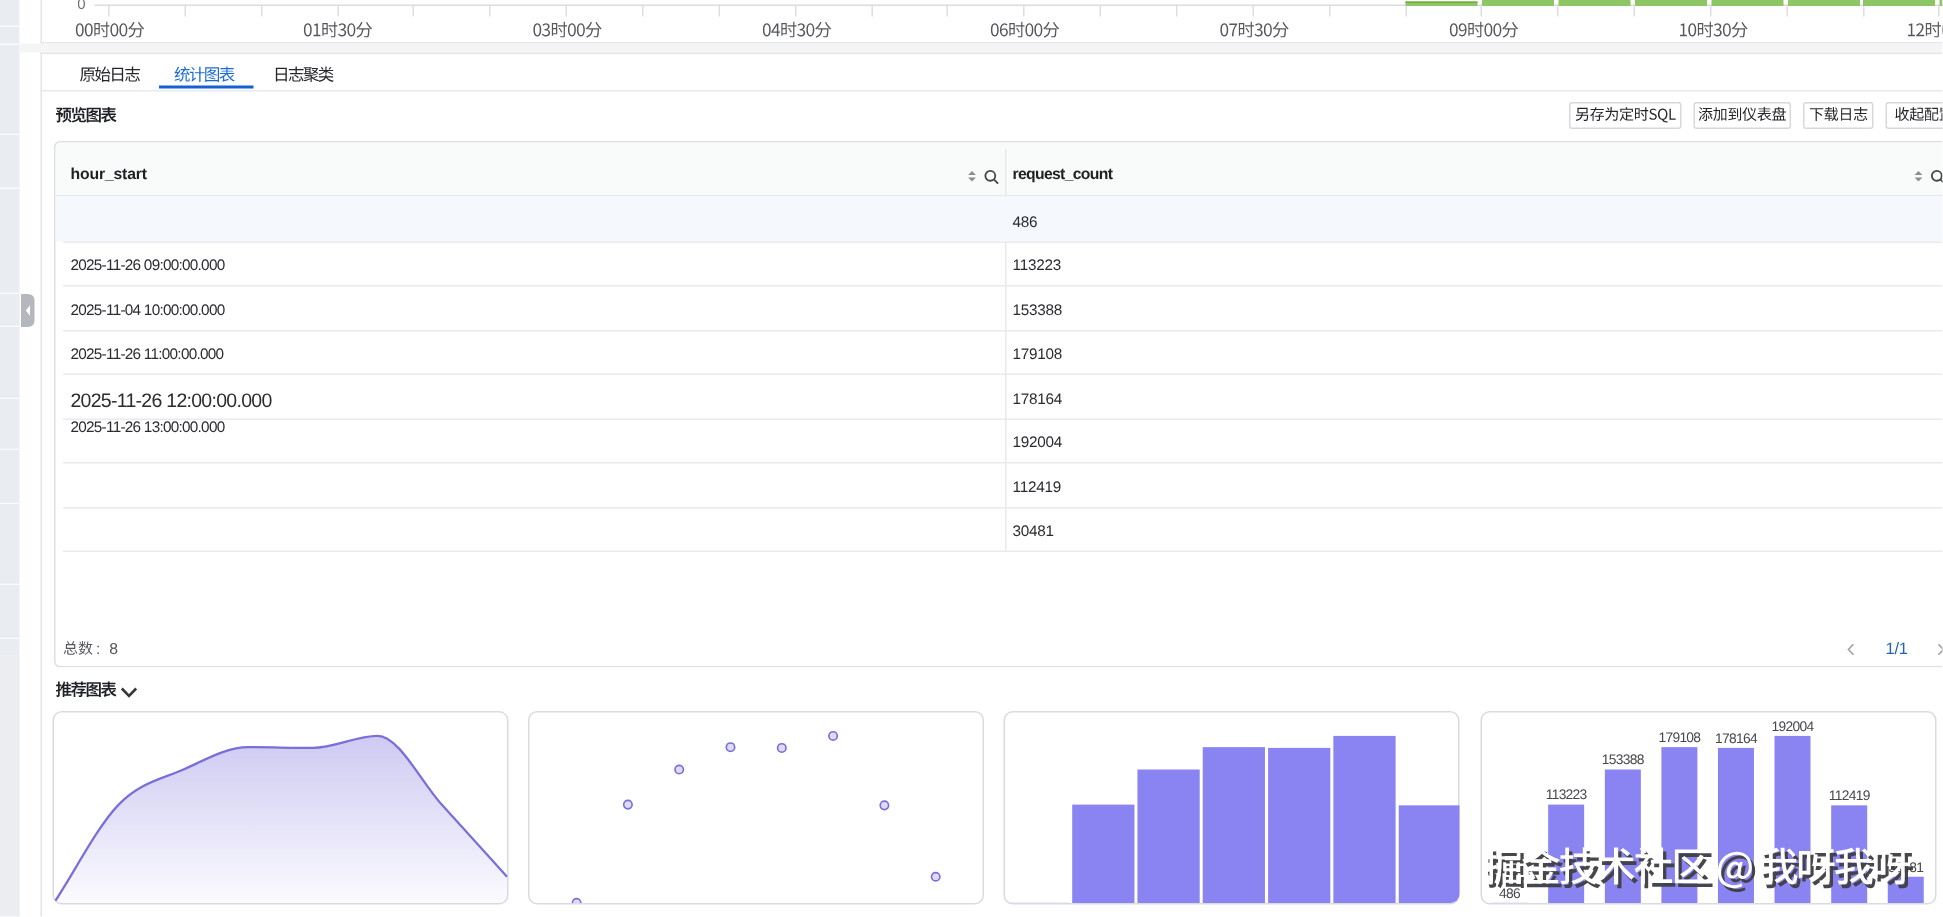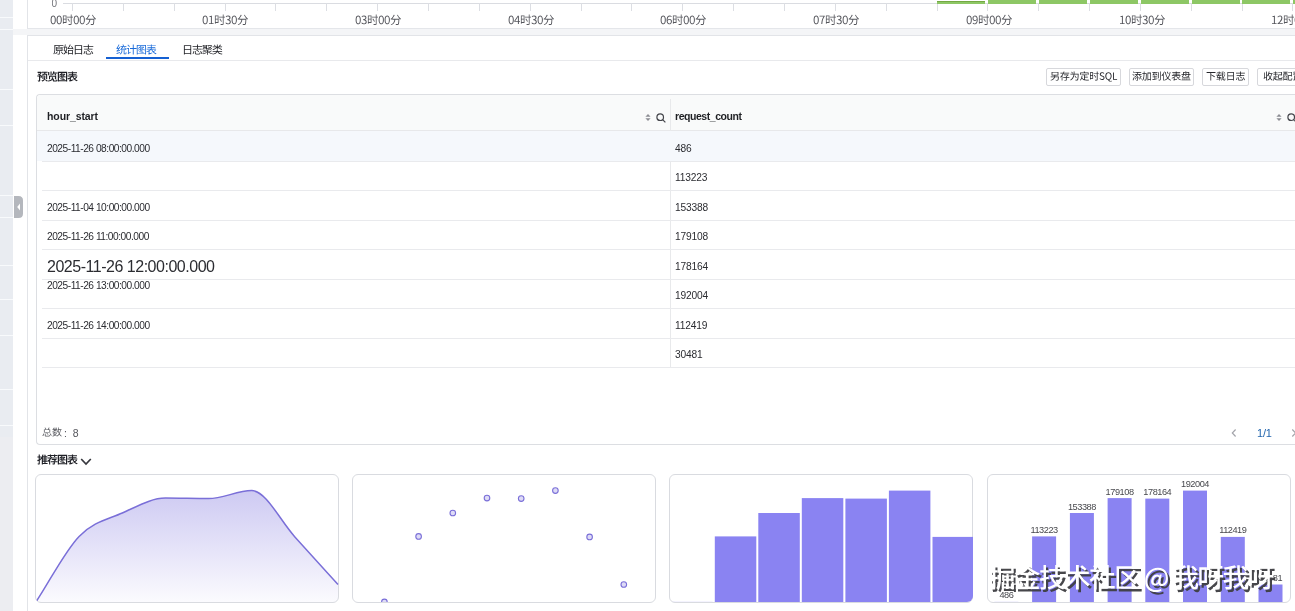--- a/index.html
+++ b/index.html
@@ -140,37 +140,36 @@
     </svg>
 <svg class="abs" style="left:1276.2px;top:114.2px" width="6" height="7" viewBox="0 0 6 7">
 <path d="M3 0 L5.6 2.7 H0.4 Z" fill="#8c8d93"></path>
       <path d="M3 7 L5.6 4.3 H0.4 Z" fill="#8c8d93"></path>
     </svg>
 <svg class="abs" style="left:1287.4px;top:113px" width="10" height="10" viewBox="0 0 10 10">
 <circle cx="4.2" cy="4.2" r="3.3" fill="none" stroke="#44454b" stroke-width="1.2"></circle>
 <path d="M6.6 6.6 L9.4 9.4" stroke="#44454b" stroke-width="1.2"></path>
     </svg>
 <div class="abs" style="left:37px;top:131.4px;width:1258px;height:29.5px;background:#f5f8fc"></div>
-<div class="abs" style="left:47px;top:133.9px;width:220px;font-size:10.2px;letter-spacing:-0.48px;color:#2b2c31;line-height:29.5px;height:29.5px">2025-11-26 08:00:00.000</div>
 <div class="abs" style="left:675px;top:133.9px;width:220px;font-size:10.2px;letter-spacing:-0.15px;color:#2b2c31;line-height:29.5px;height:29.5px">486</div>
+<div class="abs" style="left:47px;top:163.4px;width:220px;font-size:10.2px;letter-spacing:-0.48px;color:#2b2c31;line-height:29.5px;height:29.5px">2025-11-26 09:00:00.000</div>
 <div class="abs" style="left:675px;top:163.4px;width:220px;font-size:10.2px;letter-spacing:-0.15px;color:#2b2c31;line-height:29.5px;height:29.5px">113223</div>
 <div class="abs" style="left:42px;top:160.9px;width:1253px;height:1px;background:#e9eaed"></div>
 <div class="abs" style="left:47px;top:192.9px;width:220px;font-size:10.2px;letter-spacing:-0.48px;color:#2b2c31;line-height:29.5px;height:29.5px">2025-11-04 10:00:00.000</div>
 <div class="abs" style="left:675px;top:192.9px;width:220px;font-size:10.2px;letter-spacing:-0.15px;color:#2b2c31;line-height:29.5px;height:29.5px">153388</div>
 <div class="abs" style="left:42px;top:190.4px;width:1253px;height:1px;background:#e9eaed"></div>
 <div class="abs" style="left:47px;top:222.4px;width:220px;font-size:10.2px;letter-spacing:-0.48px;color:#2b2c31;line-height:29.5px;height:29.5px">2025-11-26 11:00:00.000</div>
 <div class="abs" style="left:675px;top:222.4px;width:220px;font-size:10.2px;letter-spacing:-0.15px;color:#2b2c31;line-height:29.5px;height:29.5px">179108</div>
 <div class="abs" style="left:42px;top:219.9px;width:1253px;height:1px;background:#e9eaed"></div>
-<div class="abs" style="left:47px;top:251.9px;width:220px;font-size:16px;letter-spacing:-0.48px;color:#2b2c31;line-height:29.5px;height:29.5px">2025-11-26 12:00:00.000</div>
+<div class="abs" style="left:47px;top:251.9px;width:220px;font-size:13px;letter-spacing:-0.48px;color:#2b2c31;line-height:29.5px;height:29.5px">2025-11-26 12:00:00.000</div>
 <div class="abs" style="left:675px;top:251.9px;width:220px;font-size:10.2px;letter-spacing:-0.15px;color:#2b2c31;line-height:29.5px;height:29.5px">178164</div>
 <div class="abs" style="left:42px;top:249.4px;width:1253px;height:1px;background:#e9eaed"></div>
 <div class="abs" style="left:47px;top:271px;width:220px;font-size:10.2px;letter-spacing:-0.48px;color:#2b2c31;line-height:29.5px;height:29.5px">2025-11-26 13:00:00.000</div>
 <div class="abs" style="left:675px;top:281.4px;width:220px;font-size:10.2px;letter-spacing:-0.15px;color:#2b2c31;line-height:29.5px;height:29.5px">192004</div>
 <div class="abs" style="left:42px;top:278.9px;width:1253px;height:1px;background:#e9eaed"></div>
-<div class="abs" style="left:47px;top:310.9px;width:220px;font-size:10.2px;letter-spacing:-0.48px;color:#2b2c31;line-height:29.5px;height:29.5px">2025-11-26 14:00:00.000</div>
 <div class="abs" style="left:675px;top:310.9px;width:220px;font-size:10.2px;letter-spacing:-0.15px;color:#2b2c31;line-height:29.5px;height:29.5px">112419</div>
 <div class="abs" style="left:42px;top:308.4px;width:1253px;height:1px;background:#e9eaed"></div>
 <div class="abs" style="left:675px;top:340.4px;width:220px;font-size:10.2px;letter-spacing:-0.15px;color:#2b2c31;line-height:29.5px;height:29.5px">30481</div>
 <div class="abs" style="left:42px;top:337.9px;width:1253px;height:1px;background:#e9eaed"></div>
 <div class="abs" style="left:42px;top:367.4px;width:1253px;height:1px;background:#e9eaed"></div>
 <svg style="position:absolute;left:42px;top:426.7px;" width="22" height="12" viewBox="0 0 22 12">
       <path d="M7.6 6.7 8.2 6.3Q8.5 6.7 8.7 7.1Q9 7.4 9.3 7.8Q9.5 8.2 9.6 8.5L9 8.9Q8.9 8.6 8.6 8.2Q8.4 7.8 8.2 7.4Q7.9 7 7.6 6.7ZM4.1 6.1 4.7 5.7Q5 5.9 5.3 6.2Q5.7 6.5 6 6.8Q6.3 7 6.5 7.3L5.9 7.8Q5.7 7.5 5.4 7.2Q5.1 6.9 4.8 6.6Q4.5 6.3 4.1 6.1ZM2.8 6.4H3.6V8.4Q3.6 8.7 3.7 8.7Q3.9 8.8 4.4 8.8Q4.4 8.8 4.6 8.8Q4.9 8.8 5.1 8.8Q5.4 8.8 5.7 8.8Q5.9 8.8 6.2 8.8Q6.4 8.8 6.5 8.8Q6.8 8.8 6.9 8.7Q7 8.7 7.1 8.4Q7.1 8.2 7.1 7.8Q7.2 7.8 7.3 7.9Q7.5 8 7.6 8Q7.7 8 7.8 8.1Q7.8 8.6 7.7 8.9Q7.5 9.3 7.3 9.4Q7 9.5 6.6 9.5Q6.5 9.5 6.3 9.5Q6 9.5 5.7 9.5Q5.4 9.5 5.1 9.5Q4.8 9.5 4.6 9.5Q4.4 9.5 4.3 9.5Q3.7 9.5 3.4 9.4Q3.1 9.3 2.9 9.1Q2.8 8.9 2.8 8.5ZM1.4 6.5 2.1 6.7Q1.9 7.3 1.7 7.9Q1.5 8.6 1.1 9L0.4 8.7Q0.6 8.5 0.8 8.1Q1 7.7 1.1 7.3Q1.3 6.9 1.4 6.5ZM2.6 0.7 3.2 0.4Q3.5 0.8 3.8 1.3Q4.2 1.8 4.3 2.1L3.6 2.5Q3.5 2.2 3.4 1.9Q3.2 1.6 3 1.3Q2.8 1 2.6 0.7ZM6.8 0.4 7.6 0.7Q7.3 1.3 6.9 1.9Q6.6 2.5 6.2 2.9L5.6 2.6Q5.8 2.3 6.1 1.9Q6.3 1.5 6.5 1.1Q6.7 0.7 6.8 0.4ZM2.7 3.1V4.9H7.4V3.1ZM1.9 2.4H8.2V5.6H1.9Z M10.7 5.6H14.5V6.2H10.7ZM10.5 2.3H15.3V2.9H10.5ZM14.4 0.6 15.1 0.9Q14.8 1.2 14.6 1.6Q14.4 1.9 14.2 2.2L13.7 1.9Q13.8 1.7 13.9 1.5Q14.1 1.3 14.2 1Q14.3 0.8 14.4 0.6ZM12.6 0.4H13.3V4.8H12.6ZM10.9 0.9 11.4 0.7Q11.6 0.9 11.8 1.3Q12 1.7 12.1 1.9L11.5 2.2Q11.4 1.9 11.3 1.6Q11.1 1.2 10.9 0.9ZM12.6 2.5 13.1 2.8Q12.9 3.2 12.5 3.7Q12.1 4.1 11.7 4.4Q11.2 4.8 10.8 5Q10.7 4.9 10.6 4.7Q10.5 4.6 10.4 4.4Q10.8 4.3 11.2 4Q11.6 3.7 12 3.3Q12.4 2.9 12.6 2.5ZM13.2 2.7Q13.3 2.8 13.6 3Q13.8 3.1 14.1 3.3Q14.4 3.5 14.7 3.7Q14.9 3.8 15 3.9L14.6 4.5Q14.5 4.3 14.2 4.1Q14 3.9 13.7 3.7Q13.5 3.5 13.2 3.3Q13 3.2 12.8 3.1ZM16.1 2.3H19.5V3H16.1ZM16.3 0.5 17 0.6Q16.8 1.5 16.6 2.4Q16.4 3.3 16.1 4.1Q15.8 4.8 15.4 5.4Q15.3 5.4 15.2 5.3Q15.1 5.2 15 5.1Q14.9 5 14.8 5Q15.2 4.4 15.5 3.7Q15.8 3 16 2.2Q16.2 1.4 16.3 0.5ZM18.1 2.7 18.8 2.8Q18.6 4.5 18.1 5.8Q17.7 7.1 16.9 8Q16.1 9 14.9 9.6Q14.9 9.6 14.8 9.4Q14.7 9.3 14.7 9.2Q14.6 9.1 14.5 9Q15.7 8.5 16.4 7.6Q17.1 6.7 17.5 5.5Q17.9 4.3 18.1 2.7ZM16.5 3Q16.7 4.3 17.1 5.5Q17.5 6.7 18.2 7.5Q18.8 8.4 19.7 8.9Q19.6 9 19.4 9.2Q19.3 9.4 19.2 9.5Q18.3 8.9 17.6 8Q17 7 16.5 5.8Q16.1 4.5 15.9 3.1ZM11.1 7.3 11.6 6.8Q12.1 7 12.7 7.3Q13.2 7.6 13.7 7.8Q14.3 8.1 14.6 8.4L14.1 8.9Q13.8 8.6 13.3 8.3Q12.8 8 12.2 7.7Q11.6 7.5 11.1 7.3ZM14.3 5.6H14.4L14.5 5.5L14.9 5.7Q14.6 6.8 14 7.5Q13.4 8.3 12.6 8.8Q11.7 9.3 10.8 9.5Q10.7 9.4 10.6 9.2Q10.5 9 10.4 8.9Q11.3 8.7 12.1 8.3Q12.9 7.9 13.4 7.2Q14 6.6 14.3 5.7ZM11.1 7.3Q11.3 7 11.6 6.6Q11.8 6.2 12 5.7Q12.2 5.3 12.3 4.9L13 5.1Q12.8 5.5 12.6 5.9Q12.4 6.3 12.2 6.7Q12 7.1 11.8 7.4Z" fill="#55565c"></path>
     </svg>
 <div class="abs" style="left:64px;top:425.5px;width:40px;height:14px;font-size:10.5px;color:#55565c;line-height:14px">: &nbsp;8</div>
 <svg class="abs" style="left:1231px;top:429px" width="6" height="8" viewBox="0 0 6 8">

